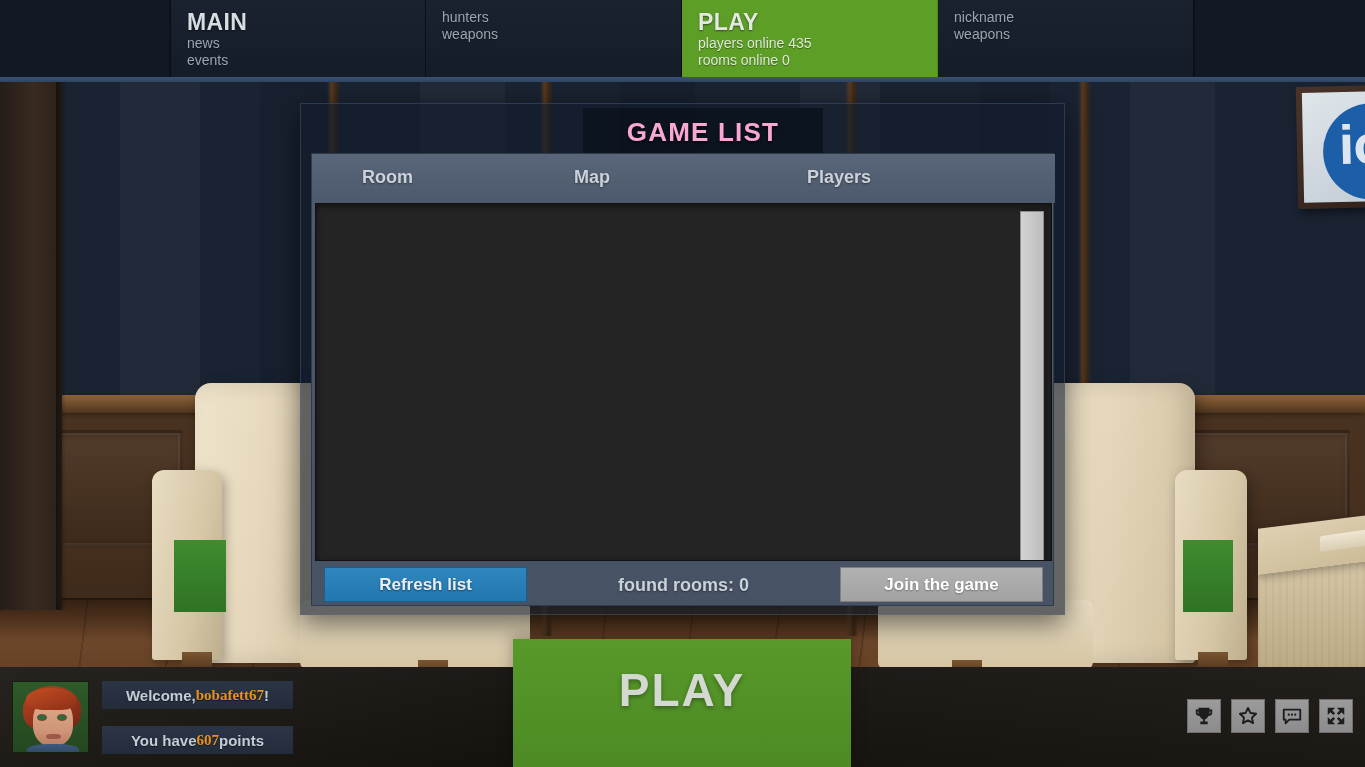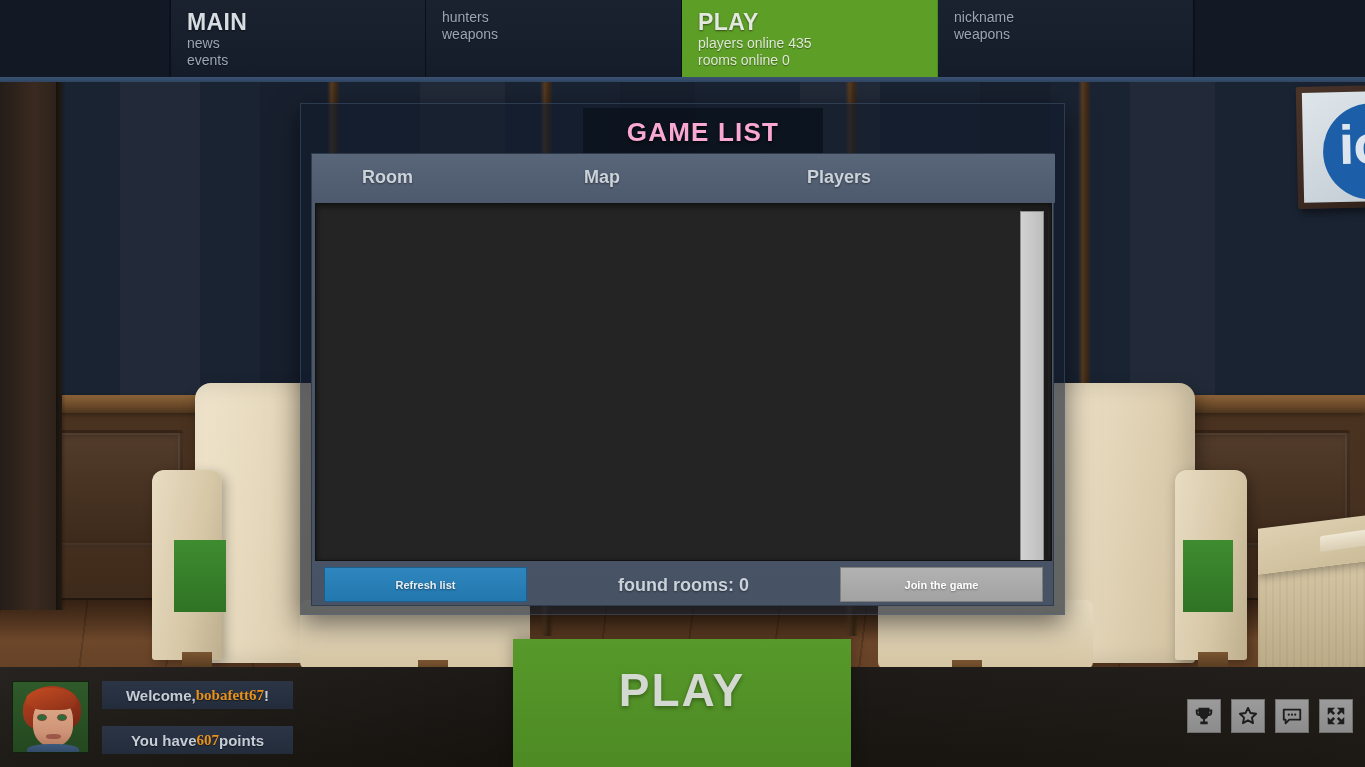--- a/index.html
+++ b/index.html
@@ -233,21 +233,21 @@
     position:absolute; left:0; top:0; width:743px; height:49px;
     background:linear-gradient(180deg,#59667a 0%,#4d5a6d 100%);
     color:#ccd3da;
   }
   .col {
     position:absolute; top:13px;
     font-size:18px; font-weight:bold; color:#cbd2da;
     text-shadow:0 1px 2px rgba(0,0,0,0.45);
   }
   .col-room { left:50px; }
-  .col-map  { left:272px; }
+  .col-map  { left:262px; }
   .col-players { left:495px; }
 
   .list-body {
     position:absolute; left:3px; top:49px; width:737px; height:358px;
     background:#242424;
     border:1px solid #111;
     box-shadow:inset 0 2px 6px rgba(0,0,0,0.55);
     overflow:hidden;
   }
   .scrollbar-track {
@@ -260,21 +260,21 @@
     border:1px solid #8d8d8d;
   }
 
   .dialog-footer {
     position:absolute; left:3px; top:409px; width:737px; height:42px;
     display:flex; align-items:center;
   }
   .btn {
     height:35px; border:1px solid rgba(0,0,0,0.35);
     display:flex; align-items:center; justify-content:center;
-    font-size:11px; font-weight:bold; cursor:pointer;
+    font-size:17px; font-weight:bold; cursor:pointer;
     text-shadow:0 1px 2px rgba(0,0,0,0.45);
   }
   .btn-refresh {
     position:absolute; left:9px; top:4px; width:203px;
     background:linear-gradient(180deg,#2f86be 0%,#2277ae 100%);
     color:#e9eef3;
     border:1px solid #1b5f8c;
   }
   .btn-join {
     position:absolute; right:9px; top:4px; width:203px;

